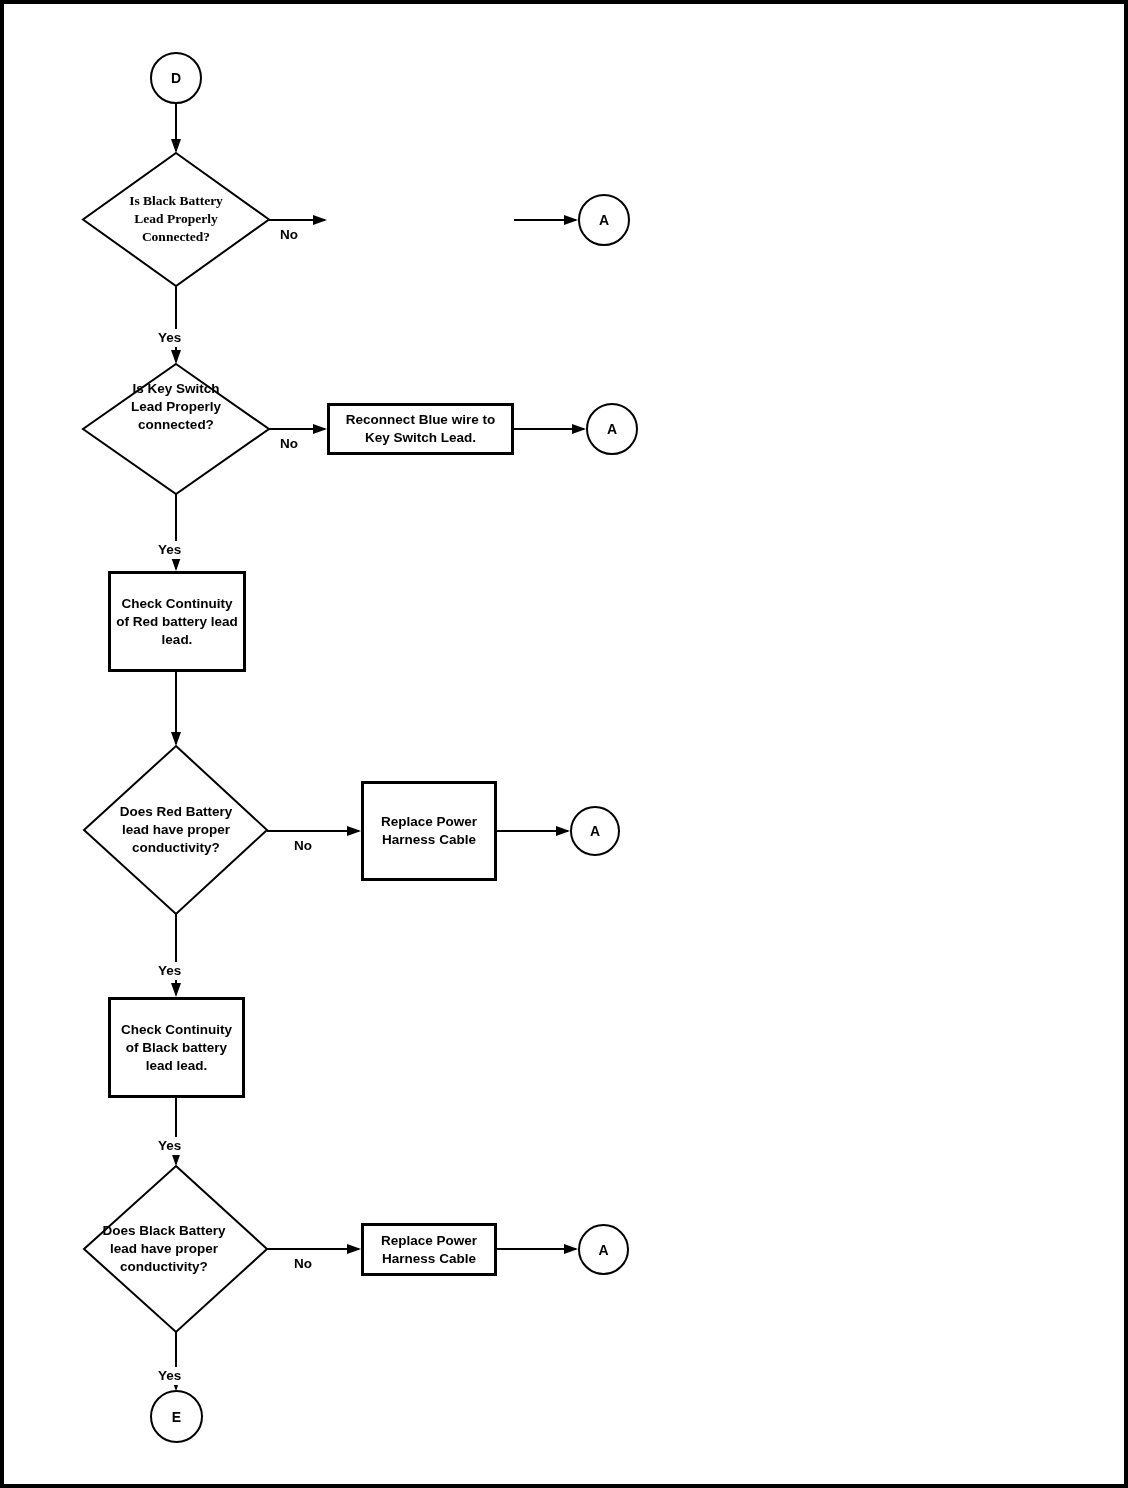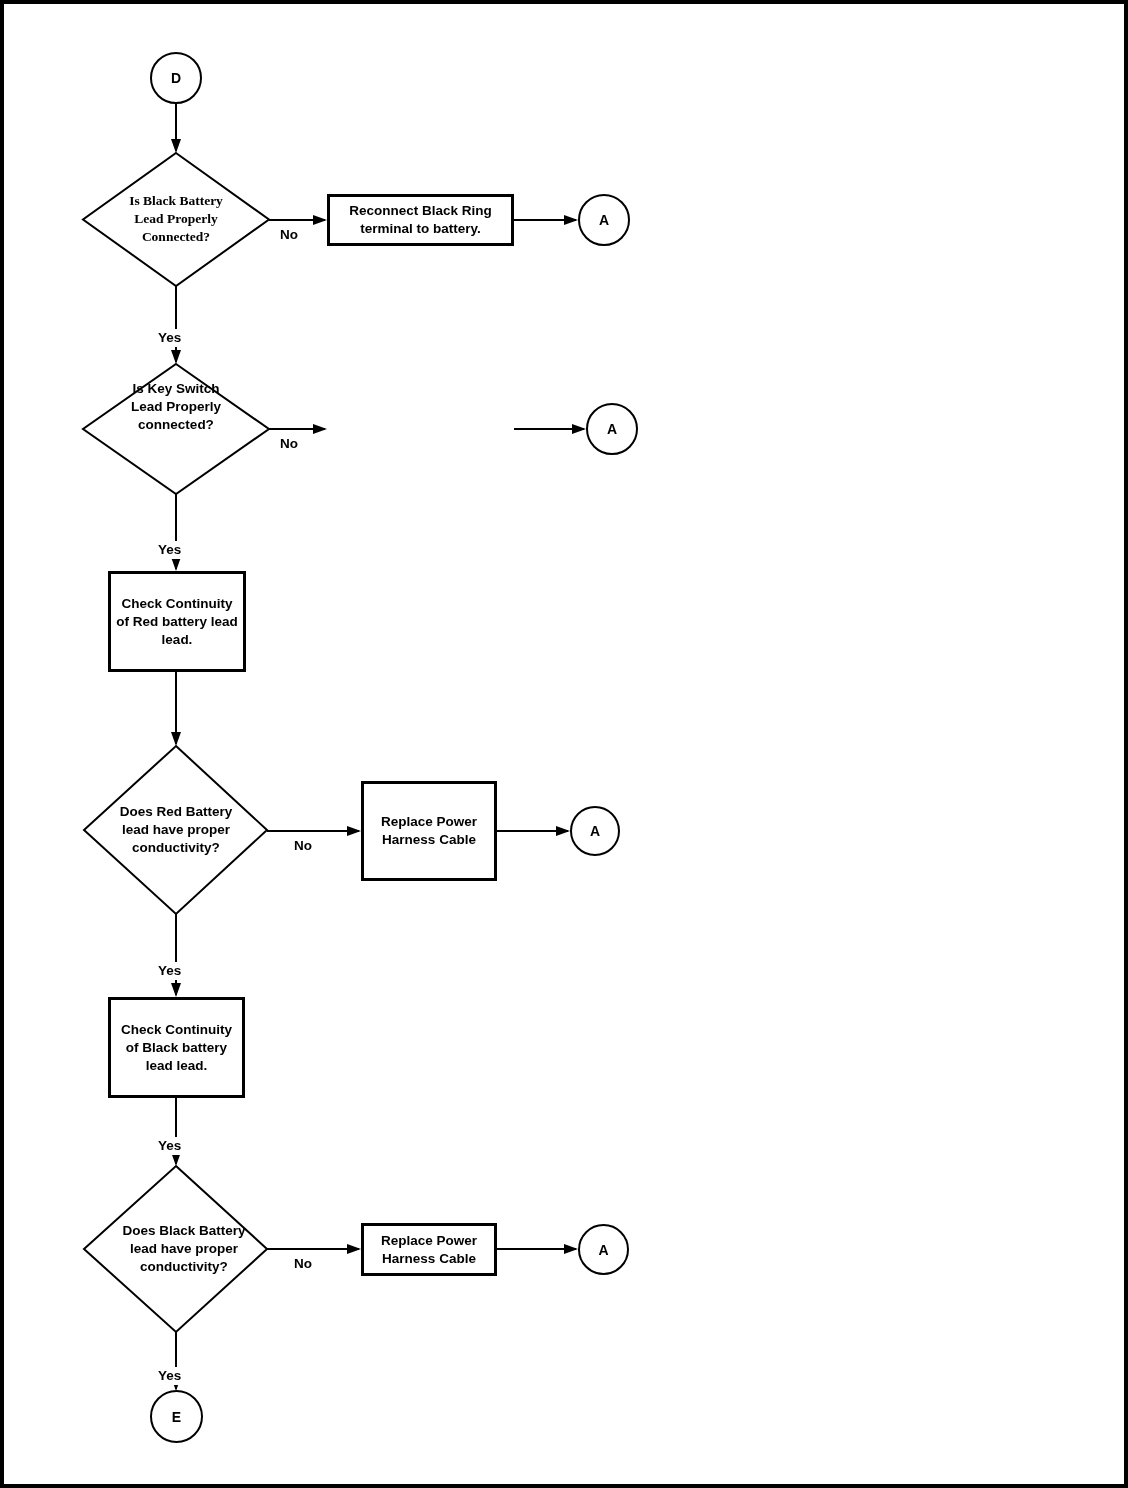--- a/index.html
+++ b/index.html
@@ -109,32 +109,32 @@
       <span>connected?</span>
     </div>
   </div>
   <div class="node dtext" style="left:92px;top:799px;width:160px;height:54px;align-items:flex-end;">
     <div>
       <span>Does Red Battery</span>
       <span>lead have proper</span>
       <span>conductivity?</span>
     </div>
   </div>
-  <div class="node dtext" style="left:100px;top:1218px;width:160px;height:54px;">
+  <div class="node dtext" style="left:80px;top:1218px;width:160px;height:54px;">
     <div>
       <span>Does Black Battery</span>
       <span>lead have proper</span>
       <span>conductivity?</span>
     </div>
   </div>
 
-  <div class="node box" style="left:323px;top:190px;width:187px;height:52px;">
+  <div class="node box" style="left:323px;top:399px;width:187px;height:52px;">
     <div>
-      <span>Reconnect Black Ring</span>
-      <span>terminal to battery.</span>
+      <span>Reconnect Blue wire to</span>
+      <span>Key Switch Lead.</span>
     </div>
   </div>
   <div class="node box" style="left:104px;top:567px;width:138px;height:101px;">
     <div>
       <span>Check Continuity</span>
       <span>of Red battery lead</span>
       <span>lead.</span>
     </div>
   </div>
   <div class="node box" style="left:357px;top:777px;width:136px;height:100px;">

